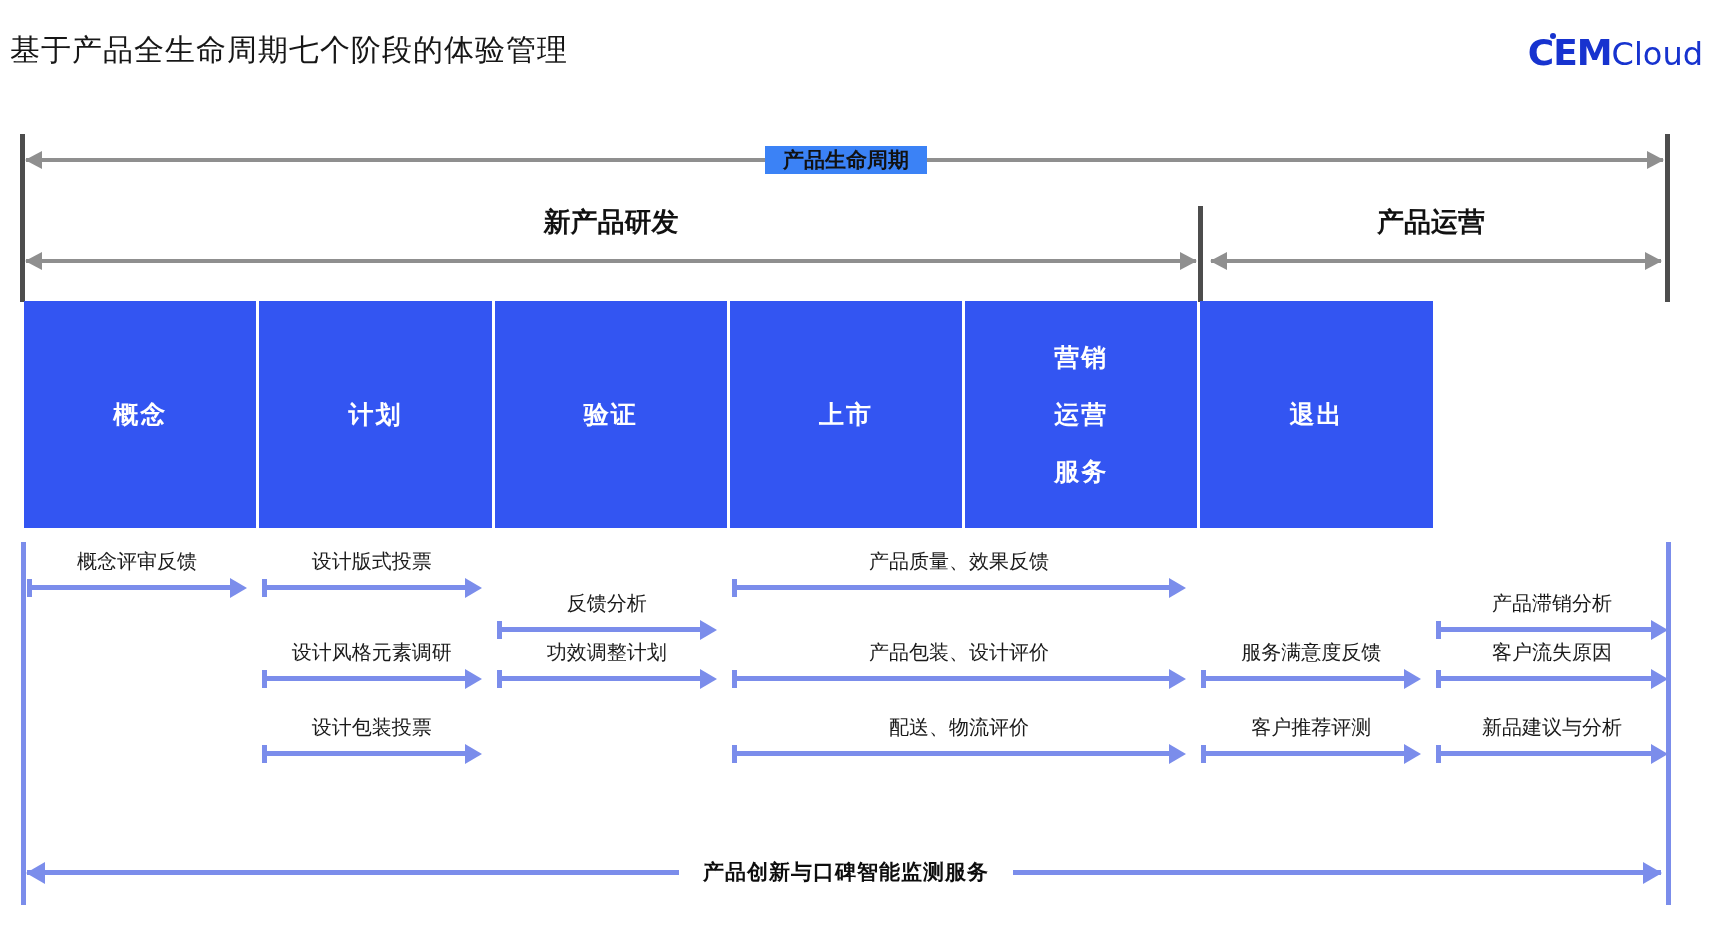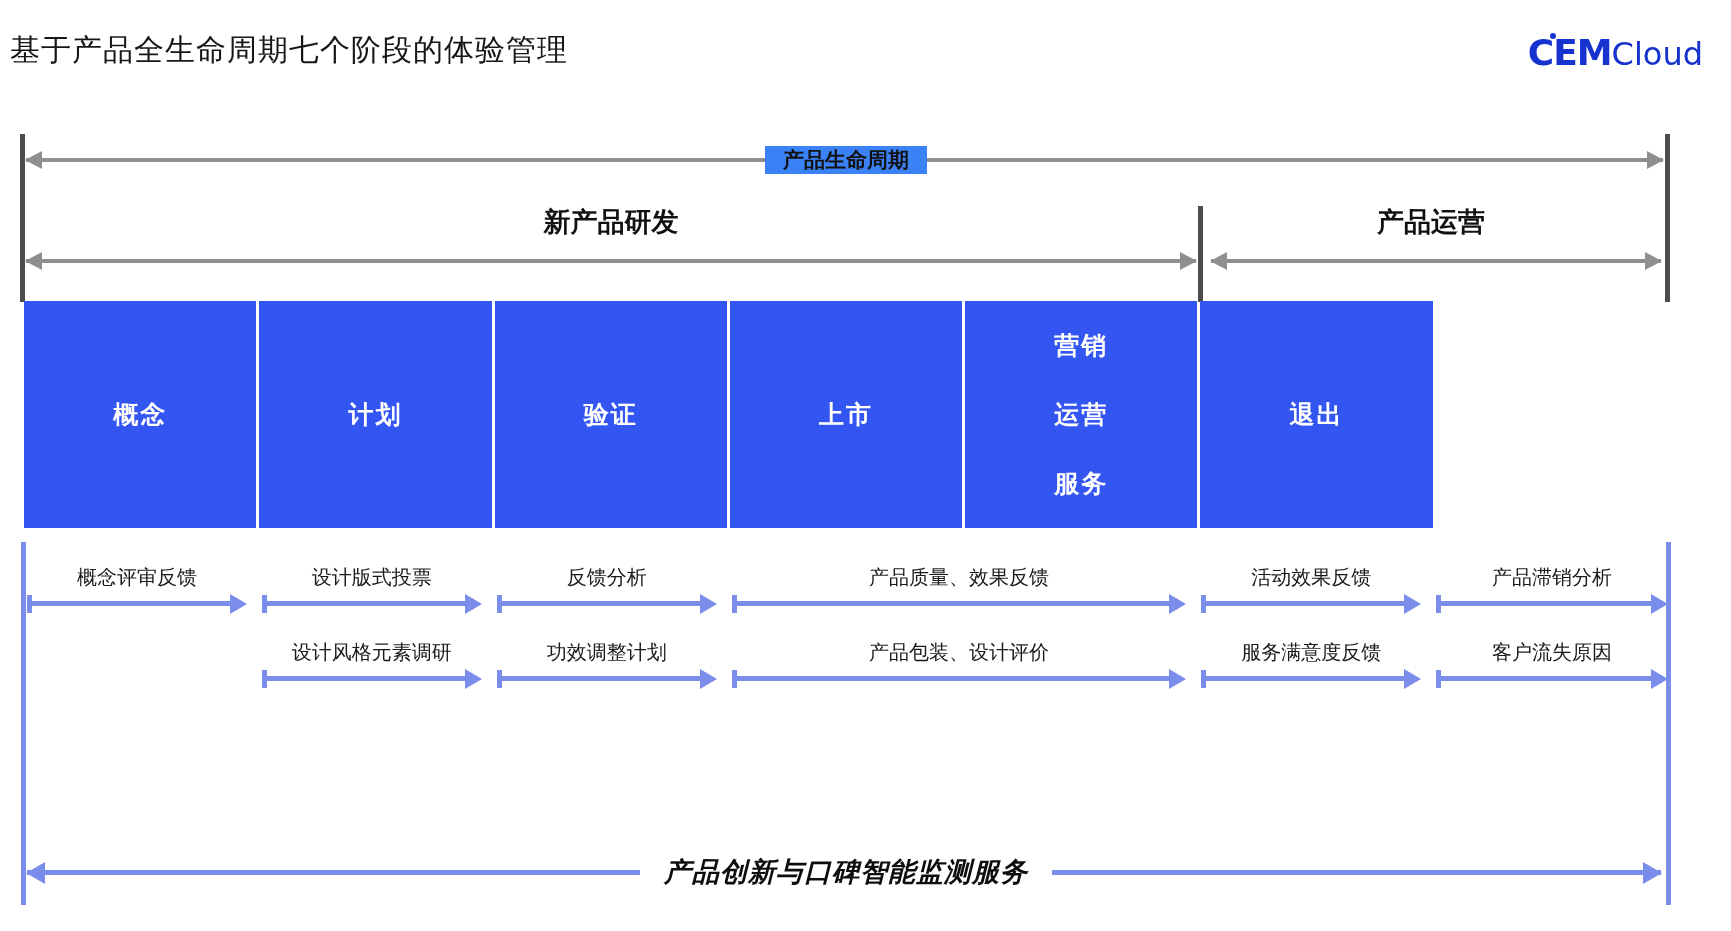--- a/index.html
+++ b/index.html
@@ -59,21 +59,21 @@
   
   .stages {
     position:absolute; top:301px; left:0; width:1644px; height:227px;
     display:grid; grid-template-columns:repeat(7,1fr); column-gap:3px;
   }
   .stage {
     background:var(--blue,#3355f2); color:#ffffff;
     display:flex; flex-direction:column; align-items:center; justify-content:center;
     font-size:25px; font-weight:700; letter-spacing:2px;
   }
-  .stage-multi { gap:36px; }
+  .stage-multi { gap:24px; }
 
   
   .v-blue { position:absolute; width:5px; background:var(--arrow,#7b8deb); top:542px; height:363px; }
   .v-left  { left:-3px; }
   .v-right { left:1642px; }
 
   
   .fb-row {
     position:absolute; left:0; width:1644px; height:58px;
     display:grid; grid-template-columns:repeat(7,1fr);
@@ -101,22 +101,22 @@
   .b-arrow { position:absolute; top:870px; left:3px; width:1634px; height:5px; background:var(--arrow,#7b8deb); }
   .b-arrow::before, .b-arrow::after {
     content:""; position:absolute; top:50%; transform:translateY(-50%);
     border-top:11px solid transparent; border-bottom:11px solid transparent;
   }
   .b-arrow::before { left:-1px;  border-right:19px solid var(--arrow,#7b8deb); }
   .b-arrow::after  { right:-1px; border-left:19px solid var(--arrow,#7b8deb); }
   .bottom-label-wrap { position:absolute; top:850px; left:0; width:100%; text-align:center; }
   .bottom-label {
     display:inline-block; background:#ffffff; padding:0 24px;
-    font-size:27px; font-weight:700; color:#0d0d0d; line-height:44px;
-    position:relative; z-index:2; letter-spacing:1px;font-style:italic;
+    font-size:21px; font-weight:700; color:#0d0d0d; line-height:44px;
+    position:relative; z-index:2; letter-spacing:1px;
   }
 </style>
 </head>
 <body style="--blue: #3355f2; --arrow: #7b8deb; --gray: #8f8f8f; --dark: #4d4d4d; --logo: #1733cf; --ink: #141414;">
 
 <div>
 
   <div class="title">基于产品全生命周期七个阶段的体验管理</div>
 
   <div class="logo">
@@ -166,30 +166,26 @@
 
     <div class="fb-row" style="top:548px">
       <div class="fb-item" style="grid-column:1/2">
         <div class="fb-label">概念评审反馈</div>
         <div class="fb-arrow"></div>
       </div>
       <div class="fb-item" style="grid-column:2/3">
         <div class="fb-label">设计版式投票</div>
         <div class="fb-arrow"></div>
       </div>
+      <div class="fb-item" style="grid-column:4/6">
+        <div class="fb-label">产品质量、效果反馈</div>
+        <div class="fb-arrow"></div>
+      </div>
       <div class="fb-item" style="grid-column:3/4">
         <div class="fb-label">反馈分析</div>
-        <div class="fb-arrow"></div>
-      </div>
-      <div class="fb-item" style="grid-column:4/6">
-        <div class="fb-label">产品质量、效果反馈</div>
-        <div class="fb-arrow"></div>
-      </div>
-      <div class="fb-item" style="grid-column:6/7">
-        <div class="fb-label">活动效果反馈</div>
         <div class="fb-arrow"></div>
       </div>
       <div class="fb-item flush" style="grid-column:7/8">
         <div class="fb-label">产品滞销分析</div>
         <div class="fb-arrow"></div>
       </div>
     </div>
 
     <div class="fb-row" style="top:623px">
       <div class="fb-item" style="grid-column:2/3">
@@ -207,20 +203,38 @@
       <div class="fb-item" style="grid-column:6/7">
         <div class="fb-label">服务满意度反馈</div>
         <div class="fb-arrow"></div>
       </div>
       <div class="fb-item flush" style="grid-column:7/8">
         <div class="fb-label">客户流失原因</div>
         <div class="fb-arrow"></div>
       </div>
     </div>
 
+    <div class="fb-row" style="top:698px">
+      <div class="fb-item" style="grid-column:2/3">
+        <div class="fb-label">设计包装投票</div>
+        <div class="fb-arrow"></div>
+      </div>
+      <div class="fb-item" style="grid-column:4/6">
+        <div class="fb-label">配送、物流评价</div>
+        <div class="fb-arrow"></div>
+      </div>
+      <div class="fb-item" style="grid-column:6/7">
+        <div class="fb-label">客户推荐评测</div>
+        <div class="fb-arrow"></div>
+      </div>
+      <div class="fb-item flush" style="grid-column:7/8">
+        <div class="fb-label">新品建议与分析</div>
+        <div class="fb-arrow"></div>
+      </div>
+    </div>
 
 
     <div class="b-arrow"></div>
     <div class="bottom-label-wrap">
       <span class="bottom-label">产品创新与口碑智能监测服务</span>
     </div>
 
   </div>
 </div>
 

